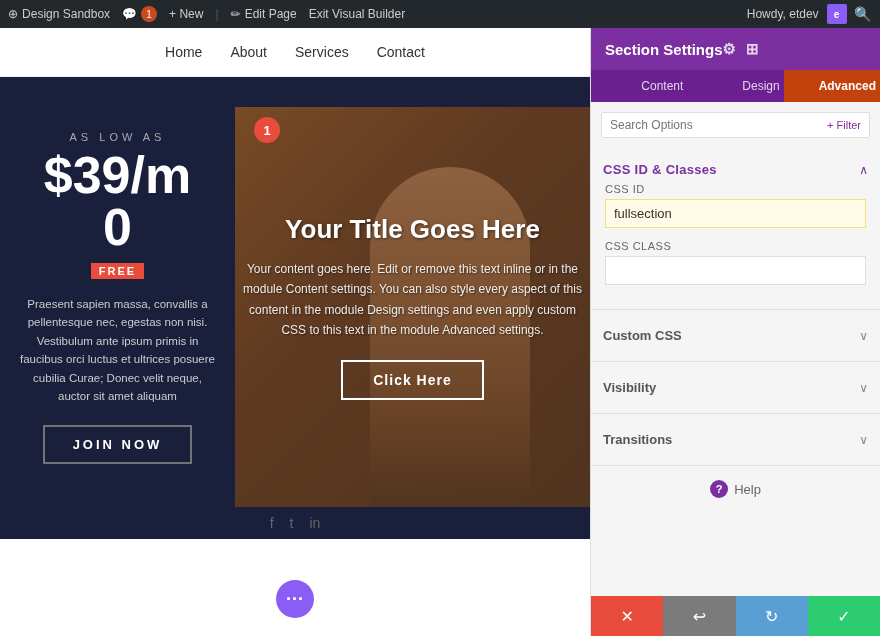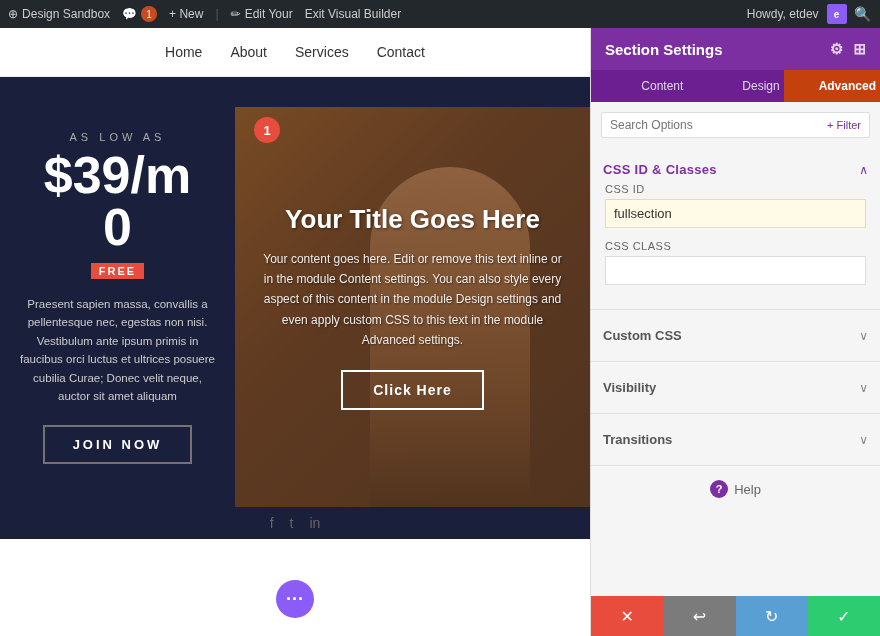--- a/index.html
+++ b/index.html
@@ -175,21 +175,21 @@
       width: 160px;
       height: 340px;
       background: linear-gradient(to bottom, #c8956c 0%, #a0704a 40%, #7a5235 70%, #3d2b1f 100%);
       border-radius: 80px 80px 0 0;
       opacity: 0.85;
     }
     .hero-text-overlay {
       position: relative;
       z-index: 3;
       text-align: center;
-      padding: 0 24px;
+      padding: 0 8px;
     }
     .hero-title {
       color: white;
       font-size: 26px;
       font-weight: 700;
       margin-bottom: 14px;
       text-shadow: 1px 1px 3px rgba(0,0,0,0.5);
     }
     .hero-body {
       color: rgba(255,255,255,0.9);
@@ -265,21 +265,20 @@
     }
 
     .panel-header {
       background: #7b2fa0;
       color: white;
       padding: 12px 14px;
       font-size: 15px;
       font-weight: 600;
       display: flex;
       align-items: center;
-      justify-content: space-between;
     }
     .panel-header-icons { display: flex; gap: 10px; }
     .panel-header-icon { color: rgba(255,255,255,0.8); font-size: 15px; cursor: pointer; }
 
     .panel-tabs {
       display: flex;
       background: #6b1f90;
     }
     .panel-tab {
       flex: 1;
@@ -428,21 +427,21 @@
   <div class="admin-bar-item">
     <span>💬</span>
     <span class="badge">1</span>
   </div>
   <div class="admin-bar-item">
     <span>+ New</span>
   </div>
   <span class="admin-bar-sep">|</span>
   <div class="admin-bar-item">
     <span>✏</span>
-    <span>Edit Your</span>
+    <span>Edit Page</span>
   </div>
   <div class="admin-bar-item">
     <span>Exit Visual Builder</span>
   </div>
   <div class="admin-bar-right">
     <span class="howdy">Howdy, etdev</span>
     <div class="howdy-avatar">
       <span>e</span>
     </div>
     <span class="search-icon-admin">🔍</span>

